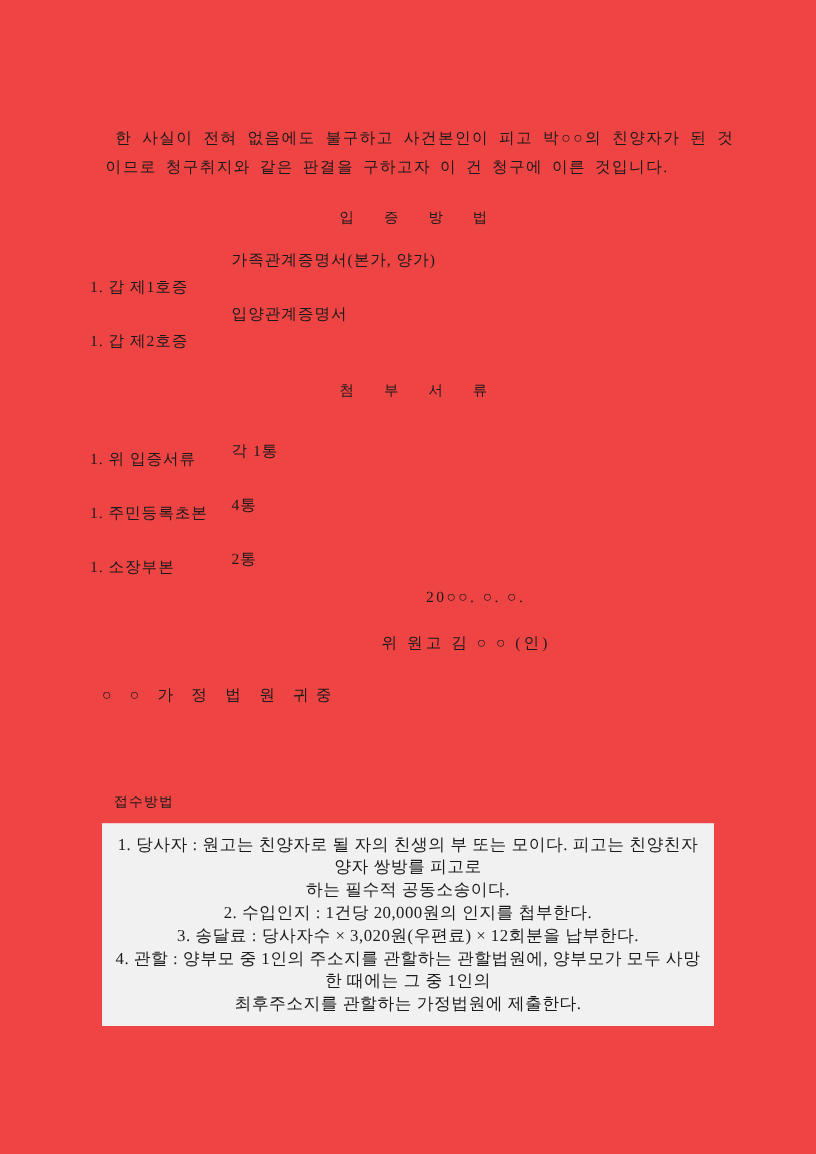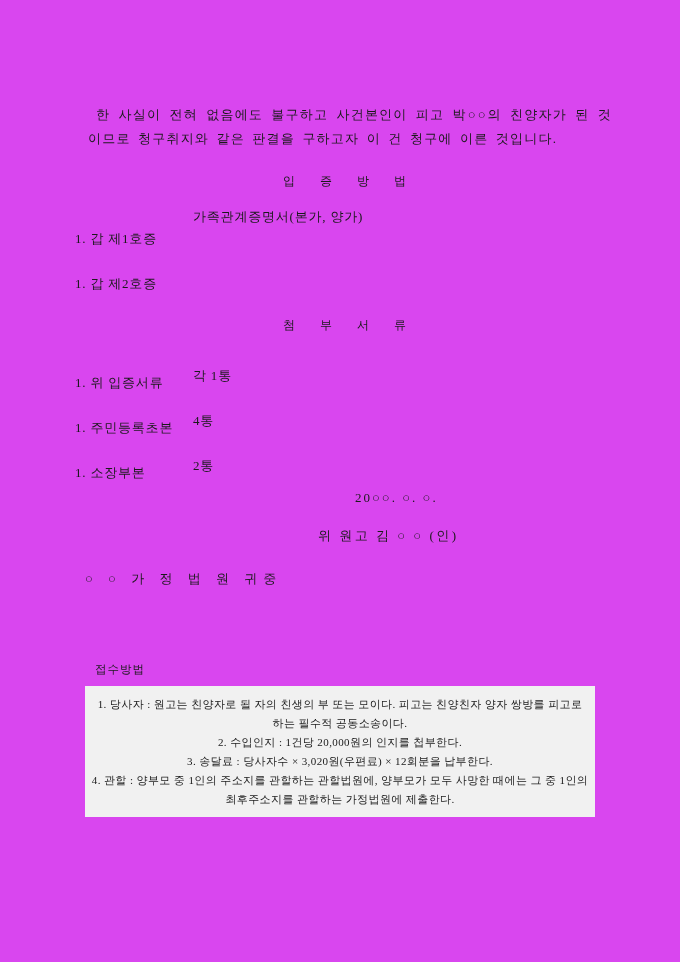--- a/index.html
+++ b/index.html
@@ -5,21 +5,21 @@
   html, body {
     margin: 0;
     padding: 0;
     background: #ffffff;
   }
   .page {
     position: relative;
     width: 680px;
     height: 962px;
     box-sizing: border-box;
-    background: #d946ef;
+    background: #ef4444;
     color: #1a1a1a;
     font-family: "Liberation Serif", "DejaVu Serif", serif;
     font-size: 13px;
     padding: 90px 68px 0 88px;
     overflow: hidden;
   }
   .paragraph {
     text-align: justify;
     text-indent: 8px;
     line-height: 24px;
@@ -84,21 +84,21 @@
     line-height: 16px;
     letter-spacing: 1px;
   }
   .filing-box {
     margin-top: 9px;
     margin-left: -3px;
     width: 510px;
     box-sizing: border-box;
     background: #f1f1f1;
     padding: 9px 6px 8px 6px;
-    font-size: 11px;
+    font-size: 14px;
     line-height: 19px;
     text-align: center;
     letter-spacing: 0.4px;
   }
   .filing-box .box-line {
     white-space: normal;
   }
 </style>
 </head>
 <body>
@@ -109,20 +109,21 @@
 
   <div class="section-heading">입 증 방 법</div>
 
   <ul class="doc-list">
     <li>
       <span class="item-label">1. 갑 제1호증</span>
       <span class="item-value">가족관계증명서(본가, 양가)</span>
     </li>
     <li>
       <span class="item-label">1. 갑 제2호증</span>
+      <span class="item-value">입양관계증명서</span>
     </li>
   </ul>
 
   <div class="section-heading">첨 부 서 류</div>
 
   <ul class="doc-list">
     <li>
       <span class="item-label">1. 위 입증서류</span>
       <span class="item-count">각 1통</span>
     </li>

